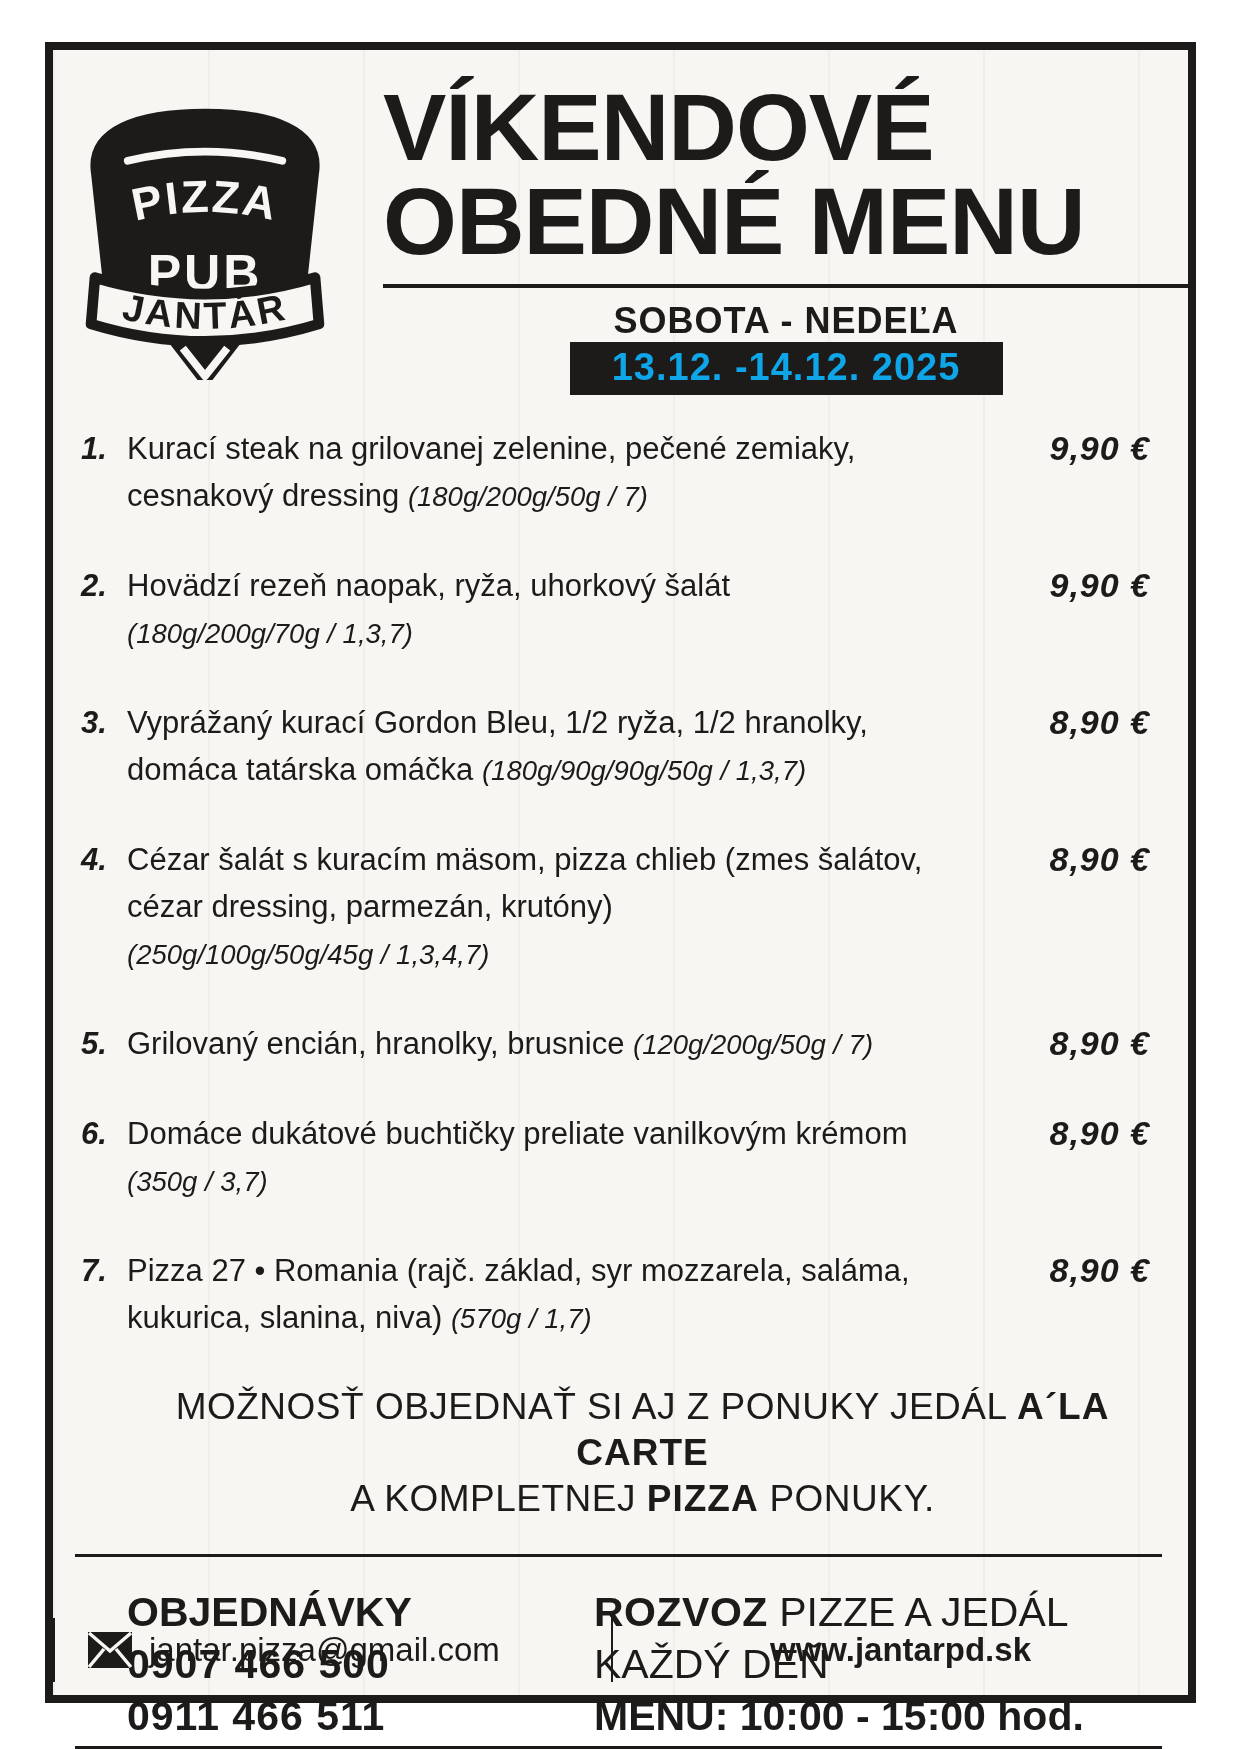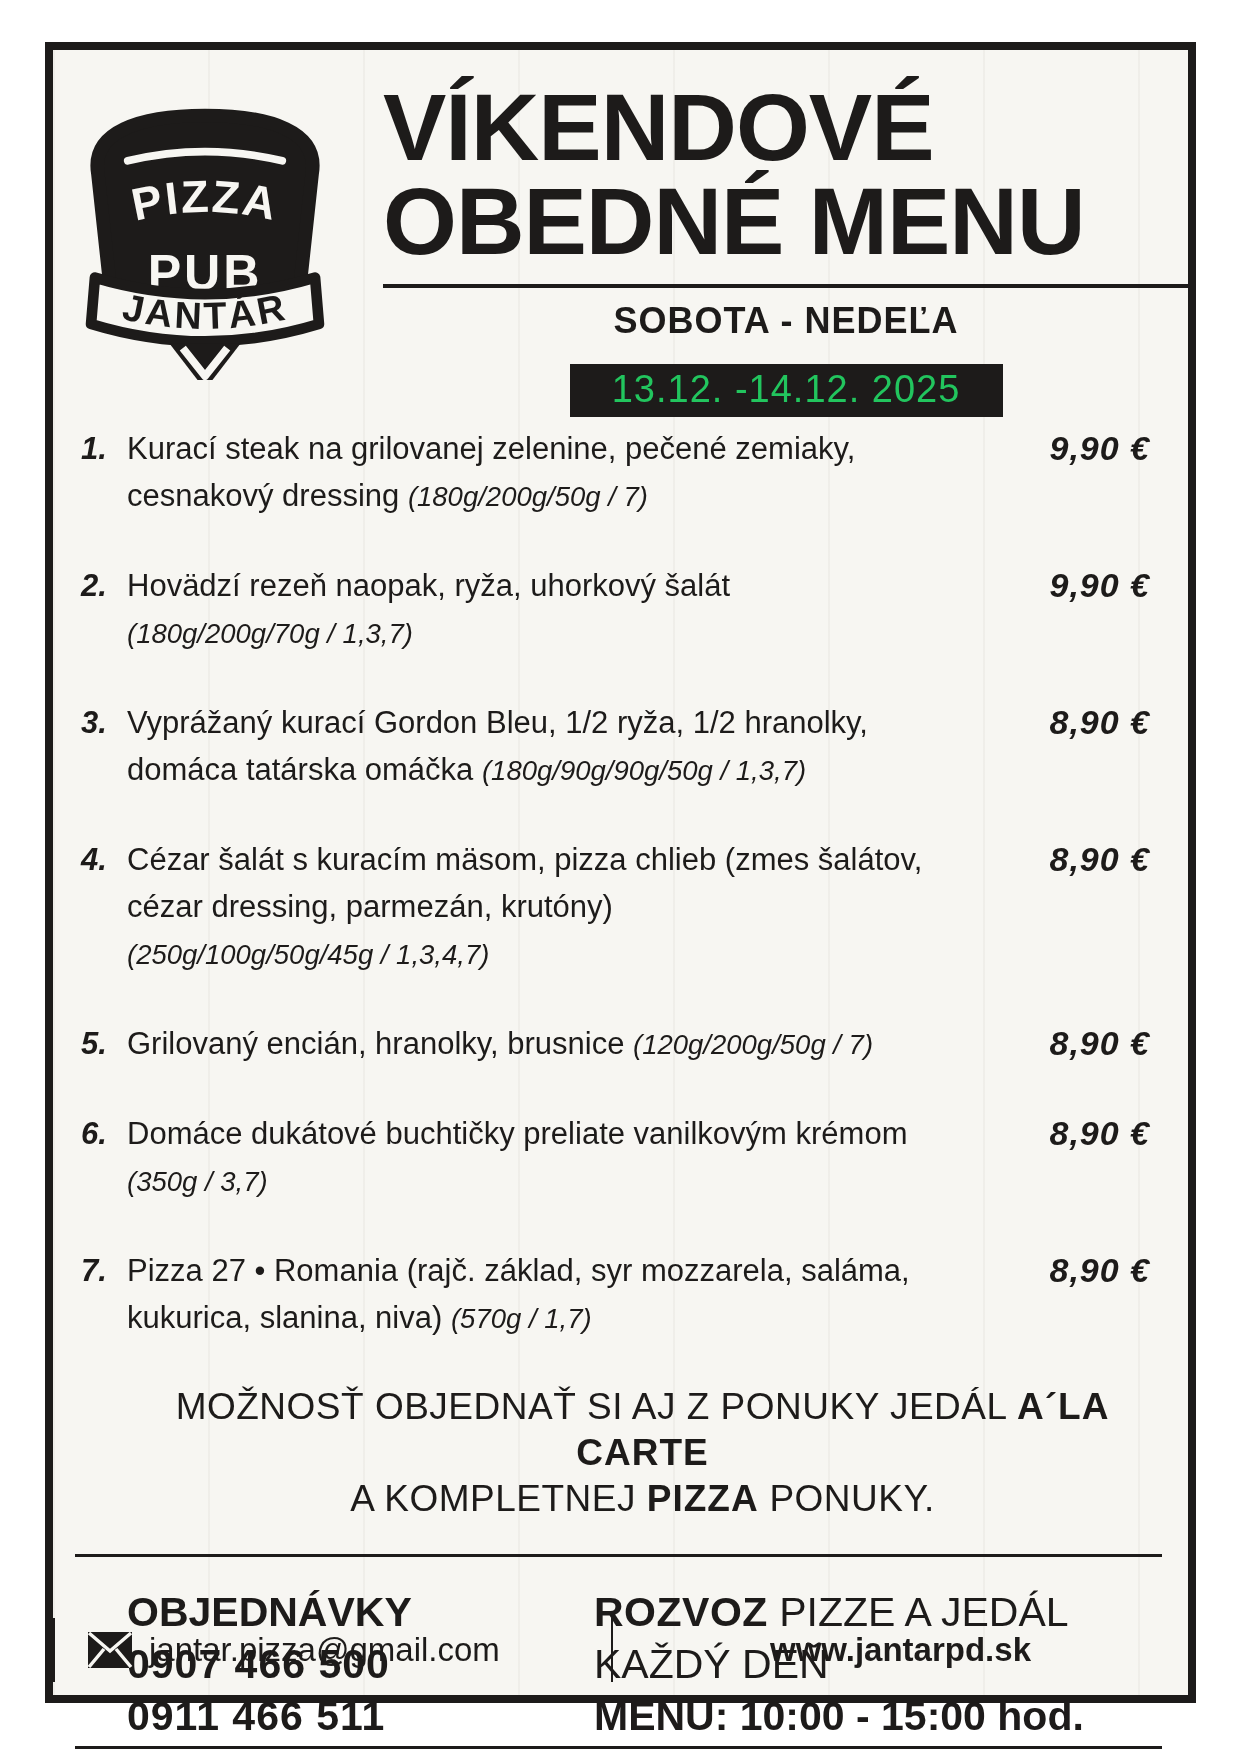--- a/index.html
+++ b/index.html
@@ -13,22 +13,22 @@
   .inner{position:relative;width:100%;height:100%;}
 
   
   .header{position:relative;height:375px;}
   .logo{position:absolute;left:24px;top:50px;width:256px;height:280px;}
   .head-right{position:absolute;left:330px;top:30px;width:806px;}
   .title{font-weight:bold;font-size:95px;line-height:0.99;letter-spacing:-1px;}
   .rule{height:4px;background:#1d1b1a;margin-top:16px;}
   .subrow{display:flex;justify-content:space-between;align-items:center;margin-top:12px;flex-direction:column;}
   .days{font-weight:bold;font-size:36px;letter-spacing:1px;}
-  .datebadge{background:#1d1b1a;color:#22c55e;font-weight:normal;font-size:38px;
-             letter-spacing:1px;padding:4px 24px 6px 24px;min-width:385px;text-align:center;margin-top:22px;}
+  .datebadge{background:#1d1b1a;color:#0ea5e9;font-weight:bold;font-size:38px;
+             letter-spacing:1px;padding:4px 24px 6px 24px;min-width:385px;text-align:center;}
 
   
   .menu{padding:0 38px 0 28px;}
   .item{display:flex;margin-bottom:42px;}
   .num{width:46px;flex-shrink:0;font-weight:bold;font-style:italic;font-size:31px;line-height:47px;}
   .body-txt{flex:1;font-size:31px;line-height:47px;}
   .it{font-style:italic;font-size:27.5px;}
   .price{margin-left:18px;flex-shrink:0;font-weight:bold;font-style:italic;
          font-size:34px;line-height:47px;letter-spacing:1px;}
 

